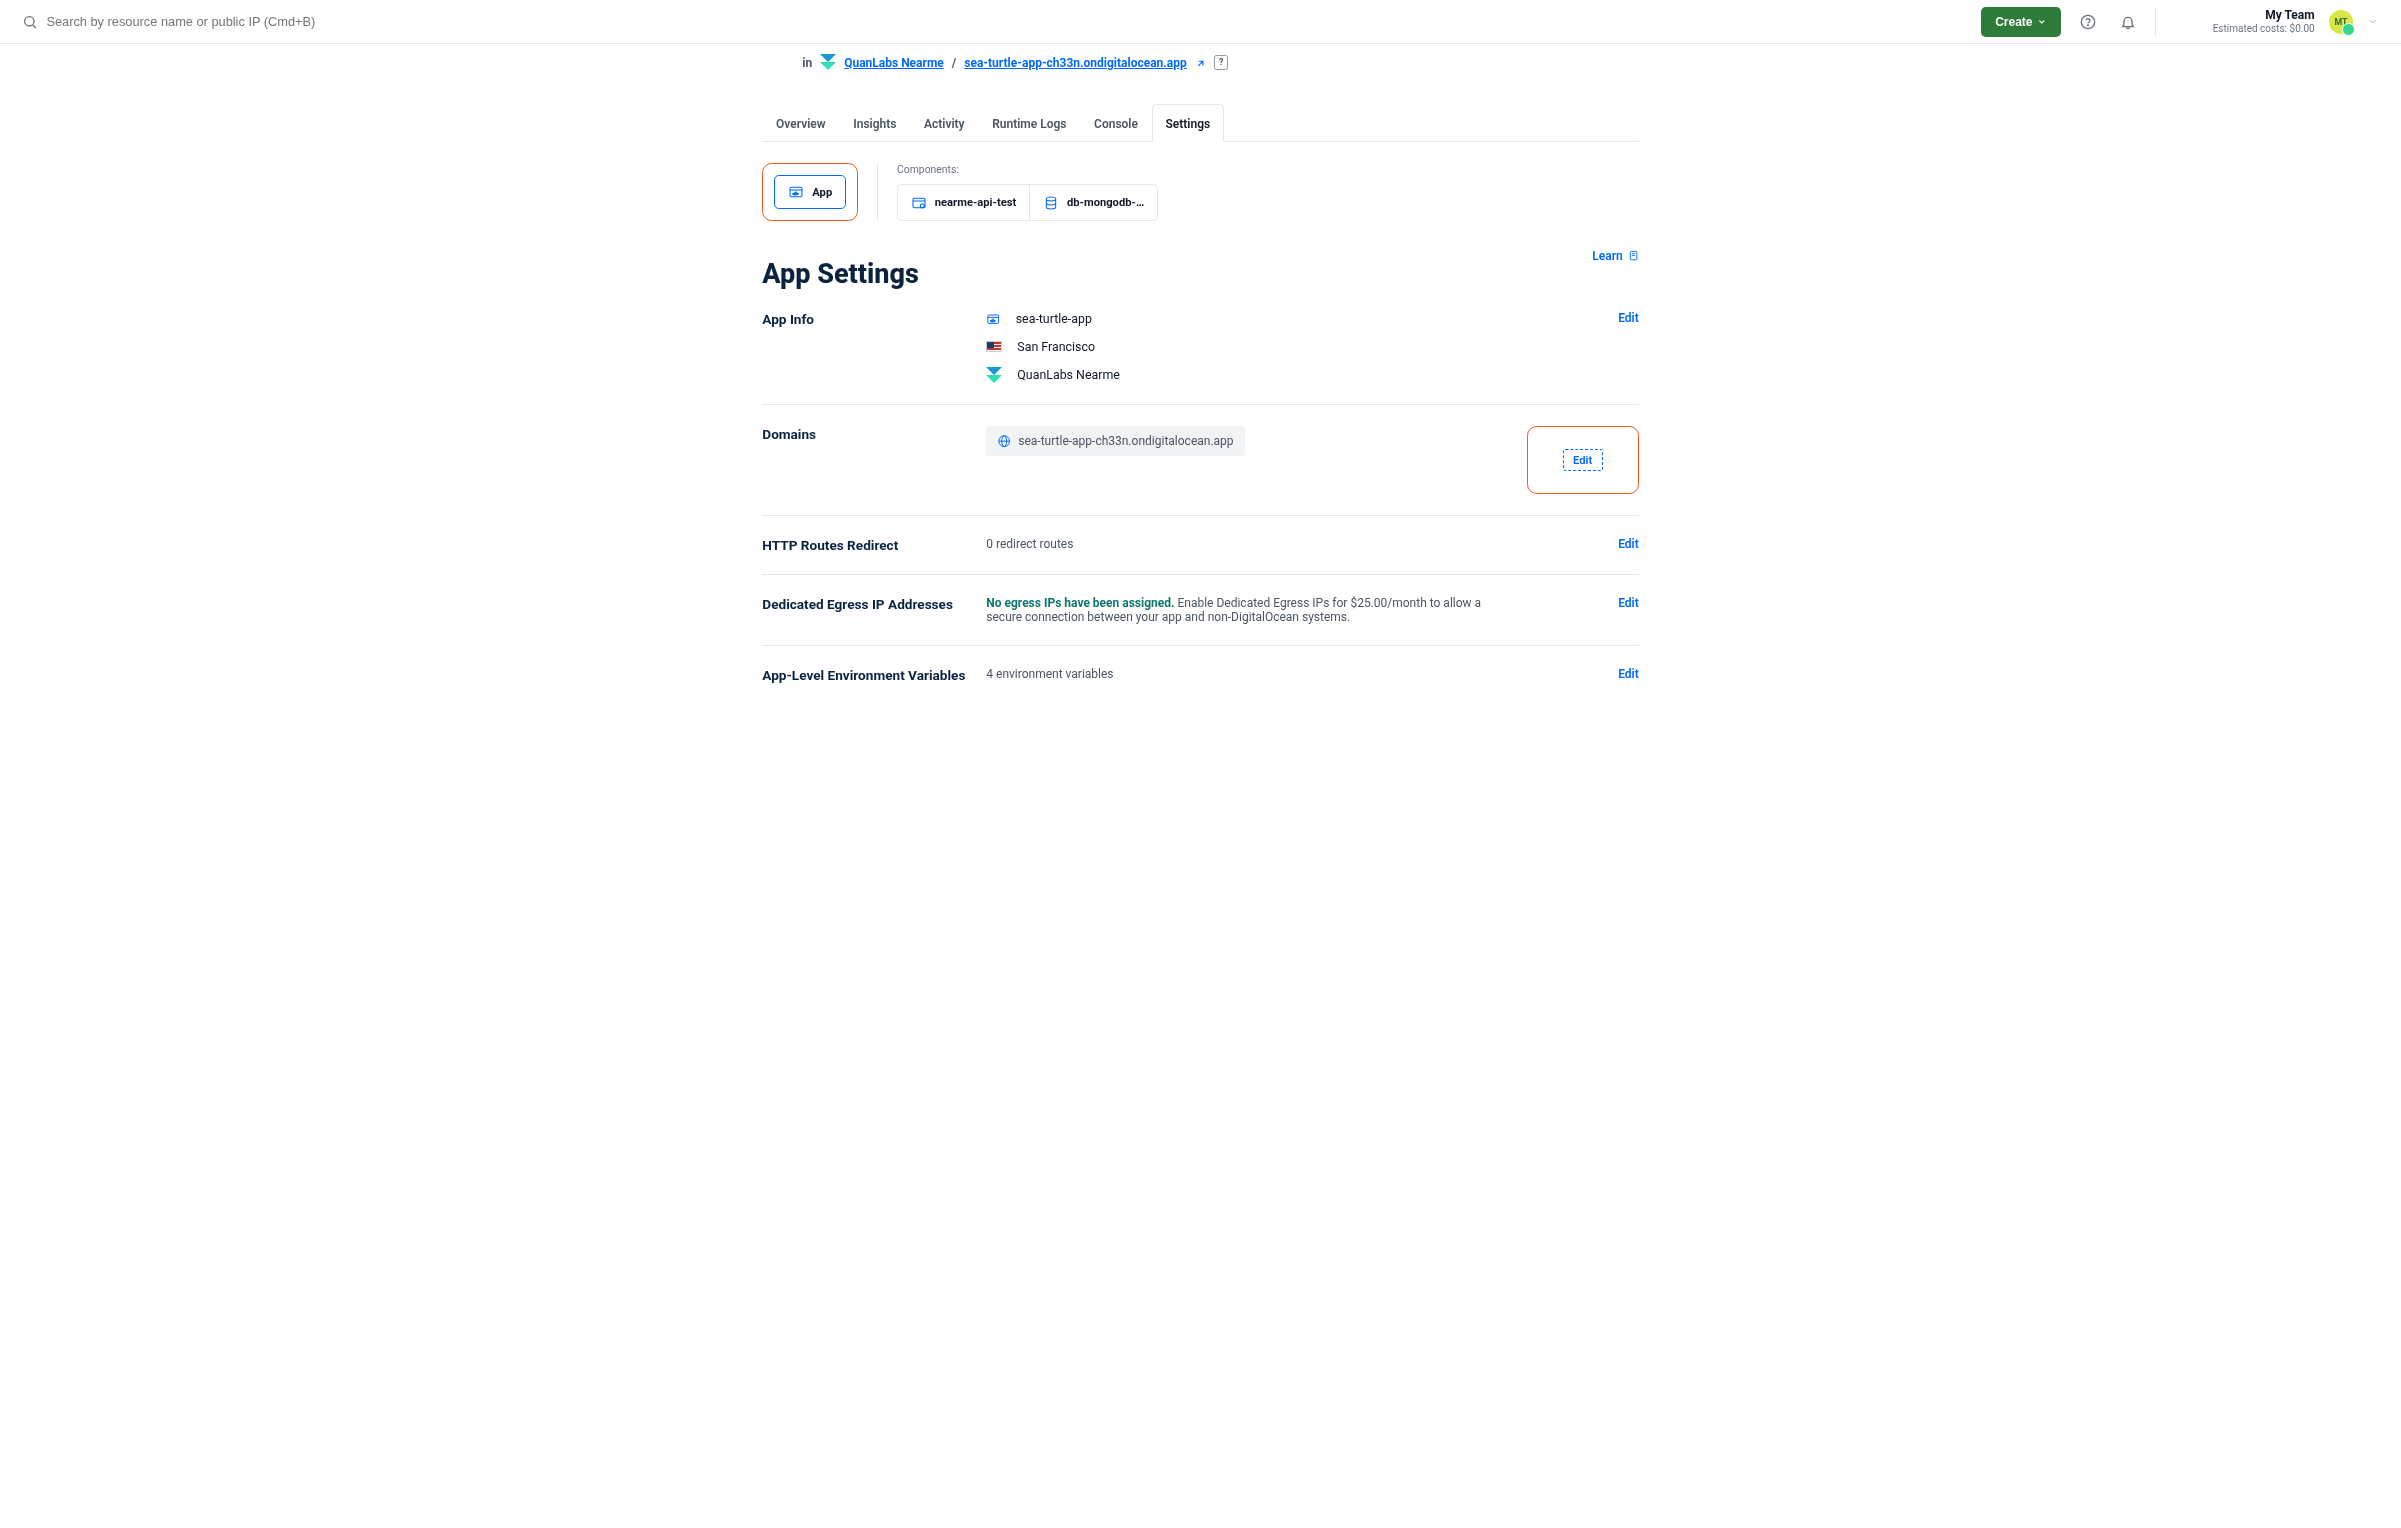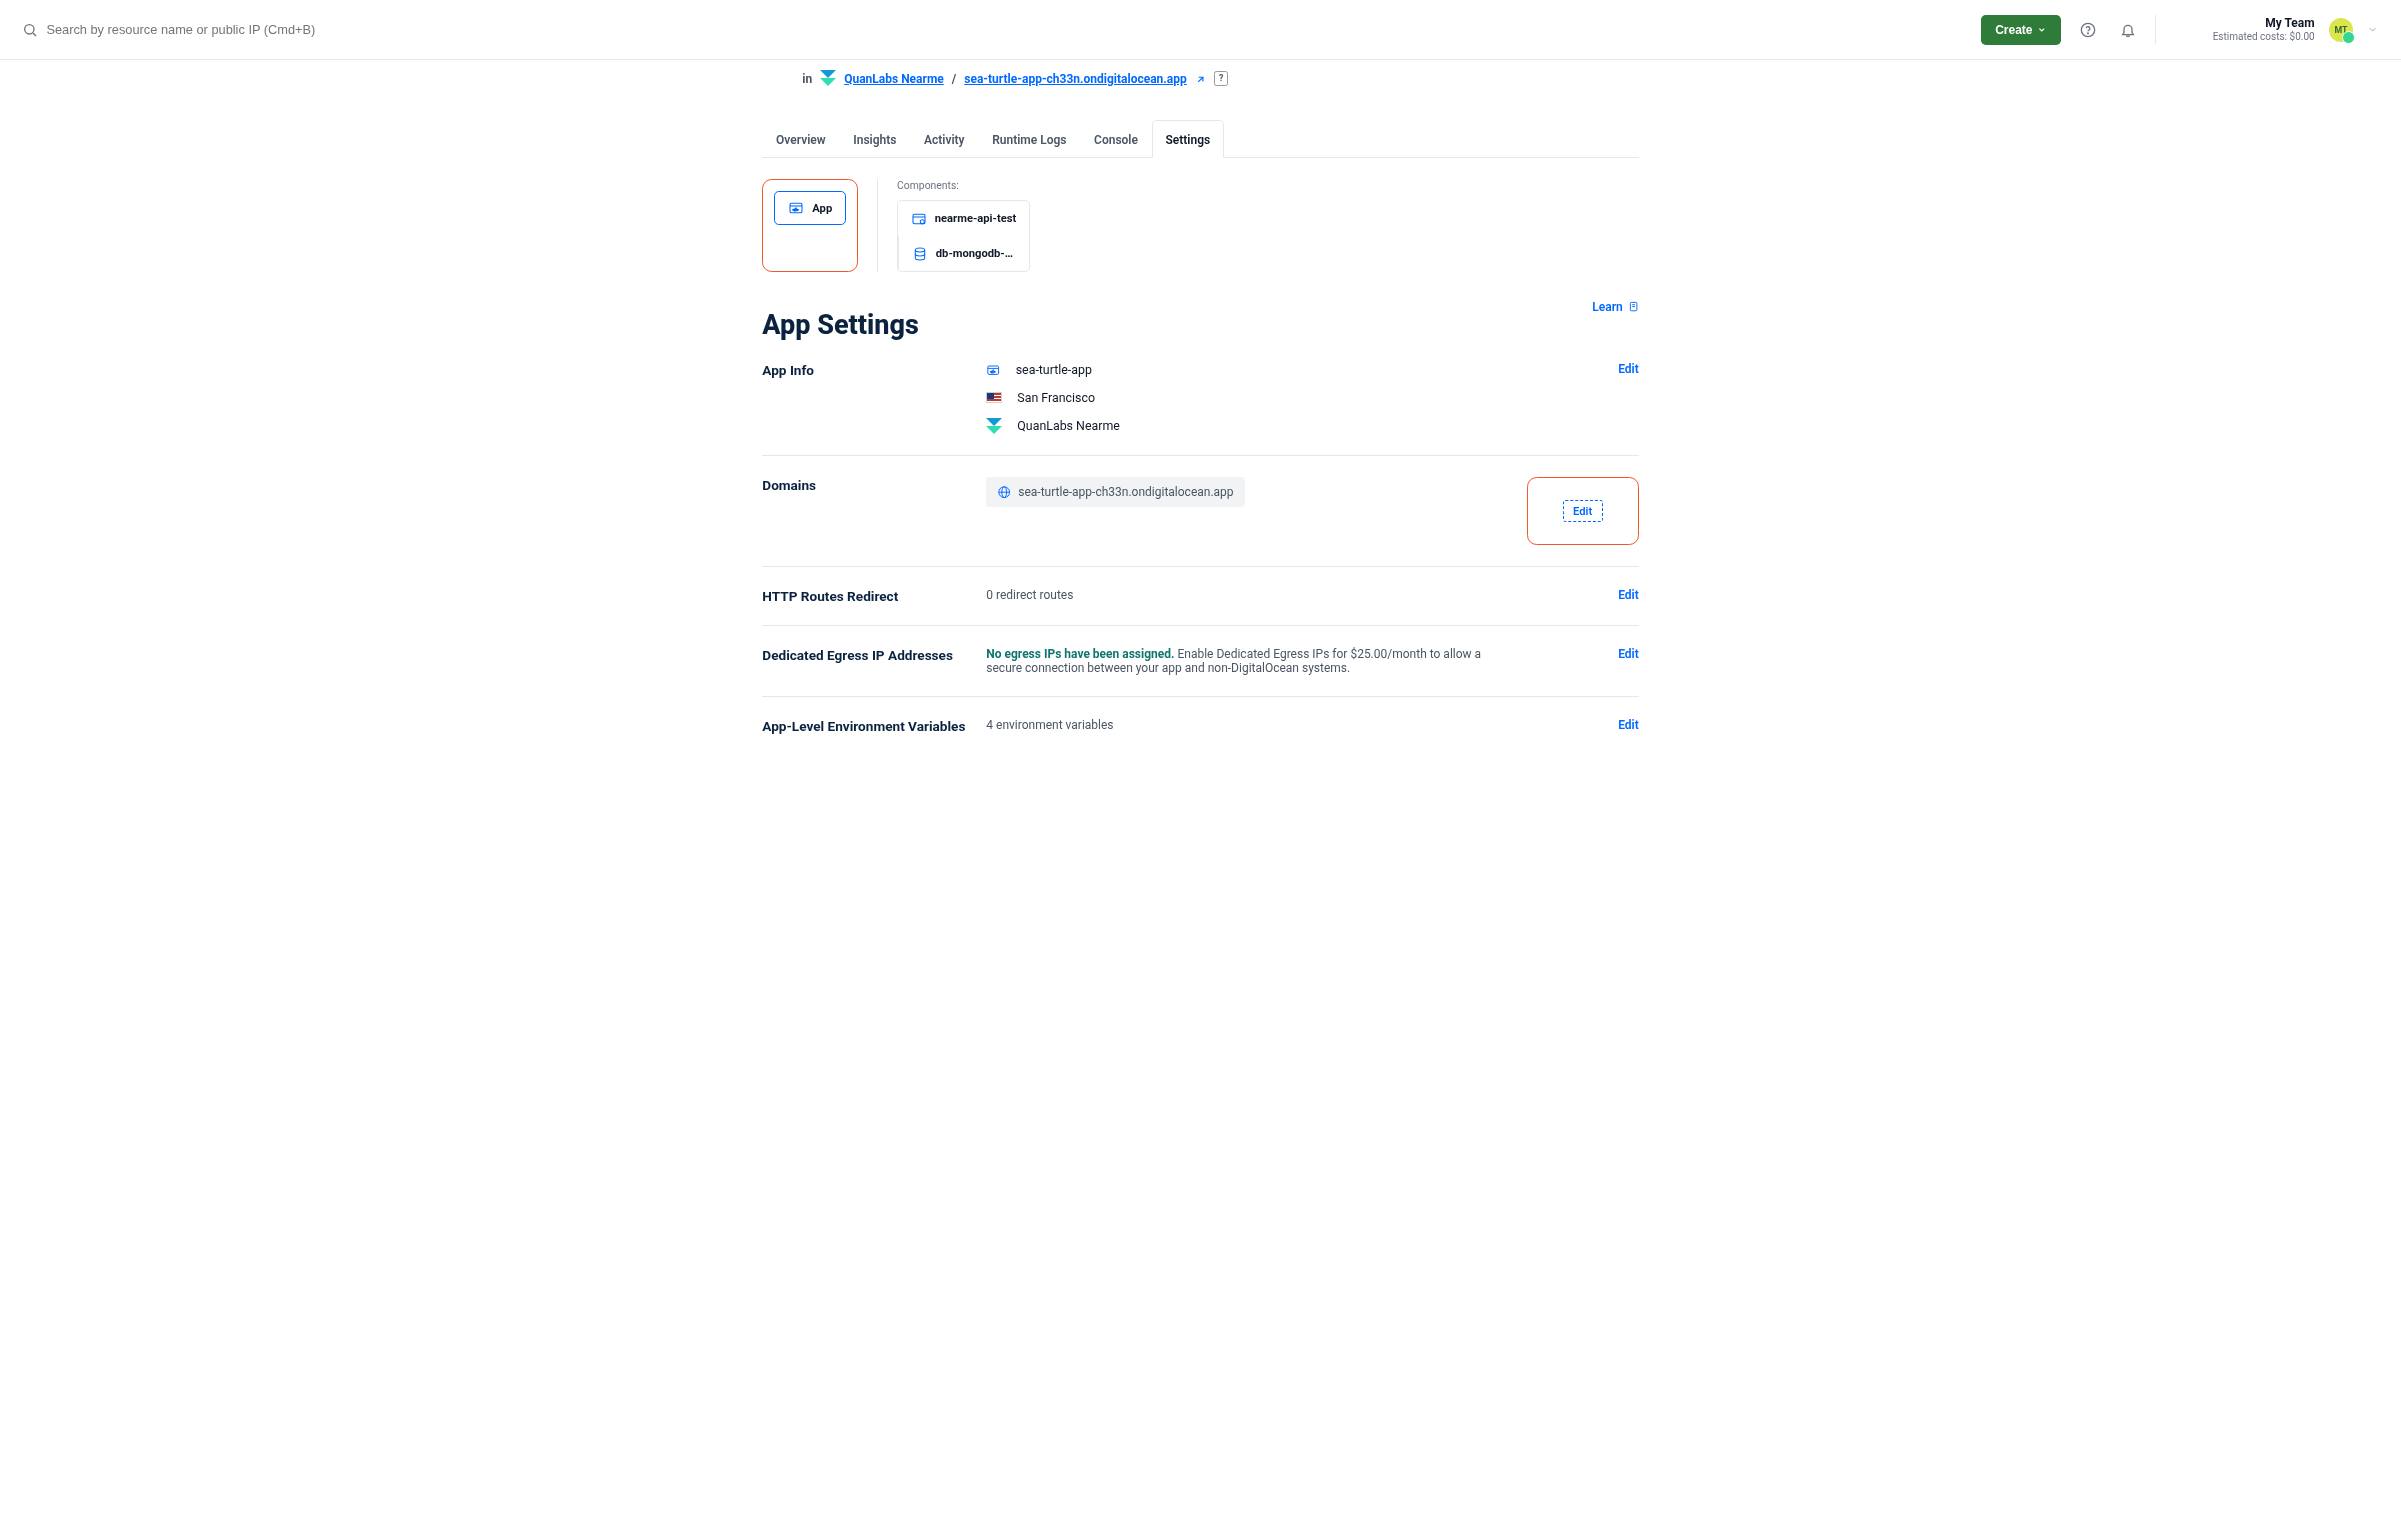--- a/index.html
+++ b/index.html
@@ -1,21 +1,21 @@
 <!DOCTYPE html>
 <html style="font-size:12.8px"><head>
 <meta charset="utf-8">
 <style>
   * { box-sizing:border-box; margin:0; padding:0; }
   body {
     font-family:-apple-system,BlinkMacSystemFont,"Segoe UI",Roboto,Helvetica,Arial,sans-serif;
     color:#111827; background:#fff; font-size:11.2px;
   }
   .topbar {
-    height:60px; display:flex; padding:0 22.4px;
+    height:44px; display:flex; padding:0 22.4px;
     border-bottom:0.8px solid #e5e7eb;
   }
   .search-wrap { display:flex; align-items:center; gap:8px; color:#5f6368; flex:1; }
   .search-input {
     border:none; outline:none; font-size:12.8px; color:#5f6368; width:383px; background:transparent;
   }
   .topbar-right { display:flex; align-items:center; gap:14.4px; }
   .create-btn {
     background:#2f7b3a; color:#fff; border:none; padding:8px 14.4px;
     border-radius:4.8px; font-size:12px; font-weight:600; cursor:pointer;
@@ -64,21 +64,21 @@
     border:1.6px solid #ef5a29; border-radius:9.6px; padding:11.2px;
   }
   .app-pill {
     border:1.2px solid #0069ff; border-radius:4.8px; padding:8px 12.8px;
     display:flex; align-items:center; gap:8px; font-weight:700; color:#111827;
     cursor:pointer;
   }
   .comp-divider{ width:0.8px; background:#e5e7eb; }
   .components-col { display:flex; flex-direction:column; gap:8px;}
   .components-label{ font-size:10.4px; color:#6b7280; }
-  .comp-pair{ display:flex; border:0.8px solid #e5e7eb; border-radius:4.8px; overflow:hidden;flex-direction:column;}
+  .comp-pair{ display:flex; border:0.8px solid #e5e7eb; border-radius:4.8px; overflow:hidden;}
   .comp {
     display:flex; align-items:center; gap:8px; padding:9.6px 12.8px; font-weight:700;
     color:#111827; font-size:11.2px; cursor:pointer; min-width:120px;
   }
   .comp + .comp { border-left:0.8px solid #e5e7eb; }
 
   h1.settings-title{ font-size:27px; font-weight:800; color:#0c2340; margin-top:37px;}
   .learn-link { color:#0069ff; font-weight:600; font-size:12px; display:flex; align-items:center; gap:4.8px;}
   .title-row{ display:flex; justify-content:space-between; align-items:center;}
 

